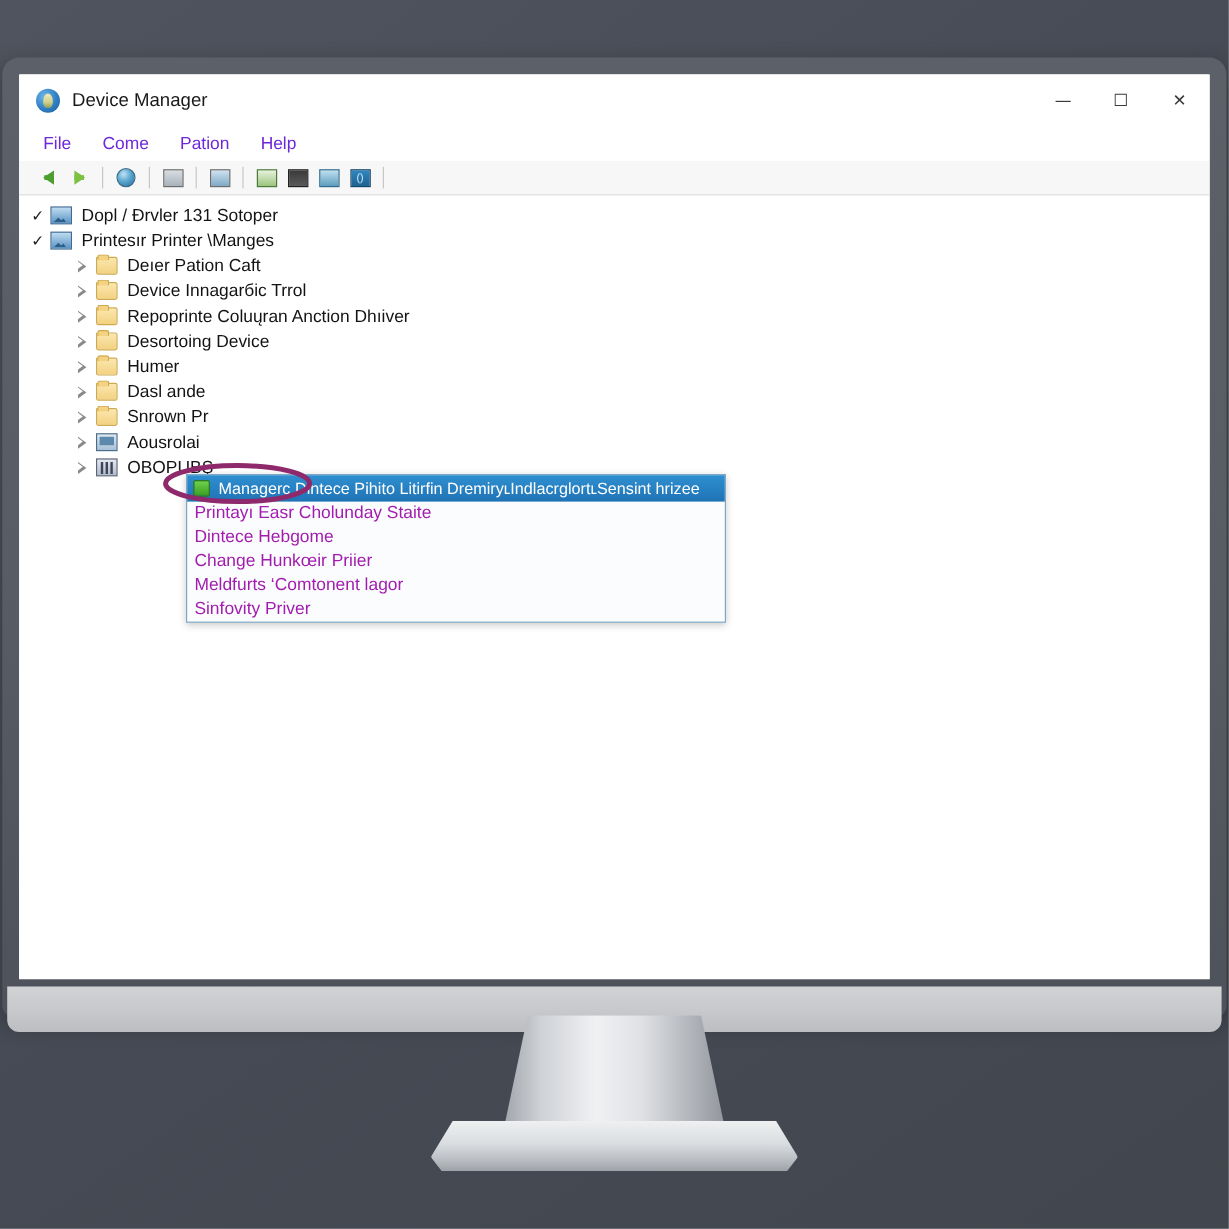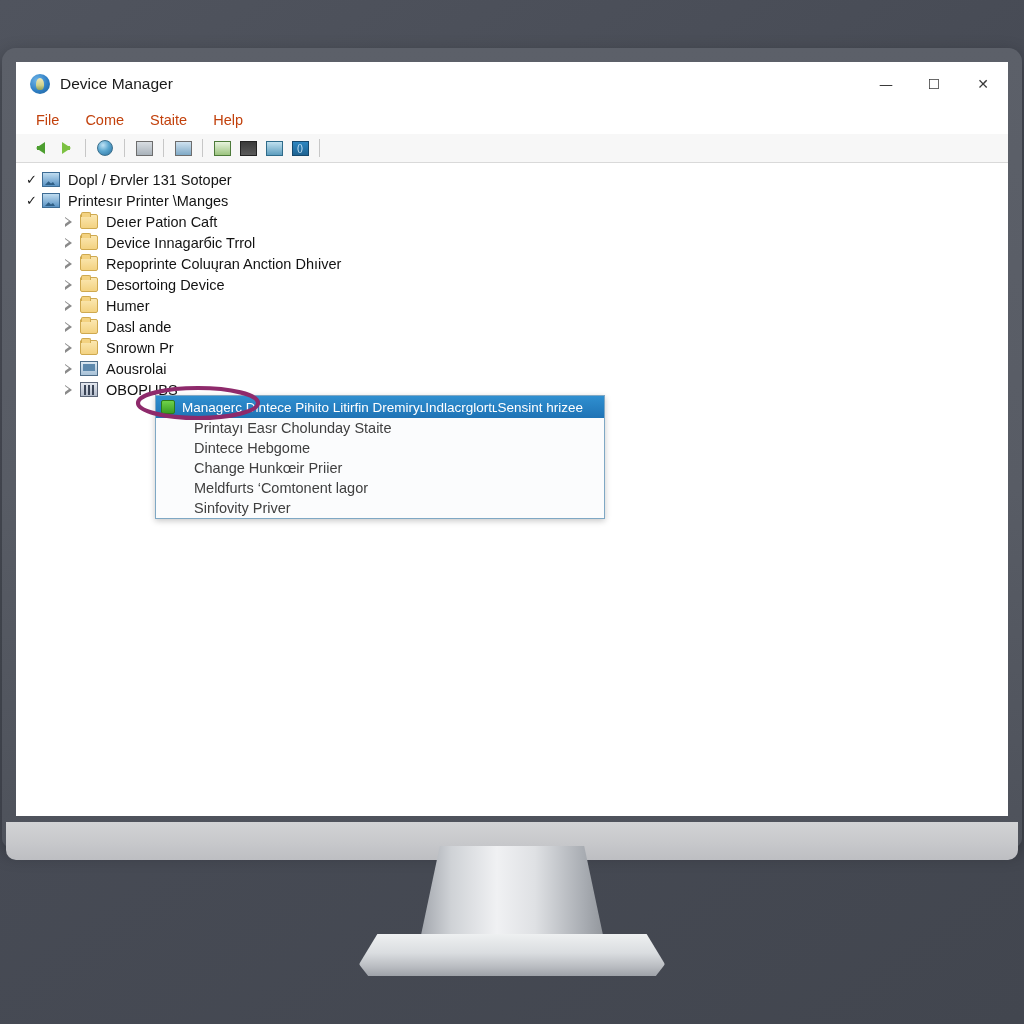--- a/index.html
+++ b/index.html
@@ -97,21 +97,21 @@
     border: none; font-family: "DejaVu Sans", sans-serif;
   }
   .wbtn.close { width: 50px; }
 
   #menubar {
     height: 28px; flex: none;
     display: flex; align-items: center;
     padding-left: 20px; gap: 26px;
     background: #fff;
   }
-  .menu-item { font-size: 14.5px; color: #c2410c; }
+  .menu-item { font-size: 14.5px; color: #6d28d9; }
 
   #toolbar {
     height: 29px; flex: none;
     display: flex; align-items: center;
     padding-left: 12px;
     background: #f7f7f7;
     border-bottom: 1px solid #d9d9d9;
     gap: 2px;
   }
   .tb-sep { width: 1px; height: 18px; background: #c7c7c7; margin: 0 5px; }
@@ -192,23 +192,22 @@
     padding-left: 5px;
     color: #ffffff; font-size: 13.5px; white-space: nowrap; overflow: hidden;
   }
   #ctx-head-icon {
     width: 14px; height: 14px; flex: none; margin-right: 7px;
     background: linear-gradient(180deg,#6fd24a 0%, #3a9e22 100%);
     border: 1px solid #2c7a19; border-radius: 2px;
   }
   .ctx-row {
     height: 20px; display: flex; align-items: center;
-    padding-left: 6px; font-size: 14.5px; color: #404040;
+    padding-left: 6px; font-size: 14.5px; color: #a21caf;
     white-space: nowrap;
-    margin-left: 32px;
   }
 
   
   #annot {
     position: absolute;
     left: 118px; top: 221px;
     width: 128px; height: 38px;
     z-index: 30; pointer-events: none;
   }
 </style>
@@ -227,21 +226,21 @@
         <div id="win-controls">
           <button class="wbtn">—</button>
           <button class="wbtn">☐</button>
           <button class="wbtn close">✕</button>
         </div>
       </div>
 
       <div id="menubar">
         <span class="menu-item">File</span>
         <span class="menu-item">Come</span>
-        <span class="menu-item">Staite</span>
+        <span class="menu-item">Pation</span>
         <span class="menu-item">Help</span>
       </div>
 
       <div id="toolbar">
         <div class="tbi">
             <span class="arrow-l"></span>
           </div>
         <div class="tbi">
             <span class="arrow-r"></span>
           </div>

